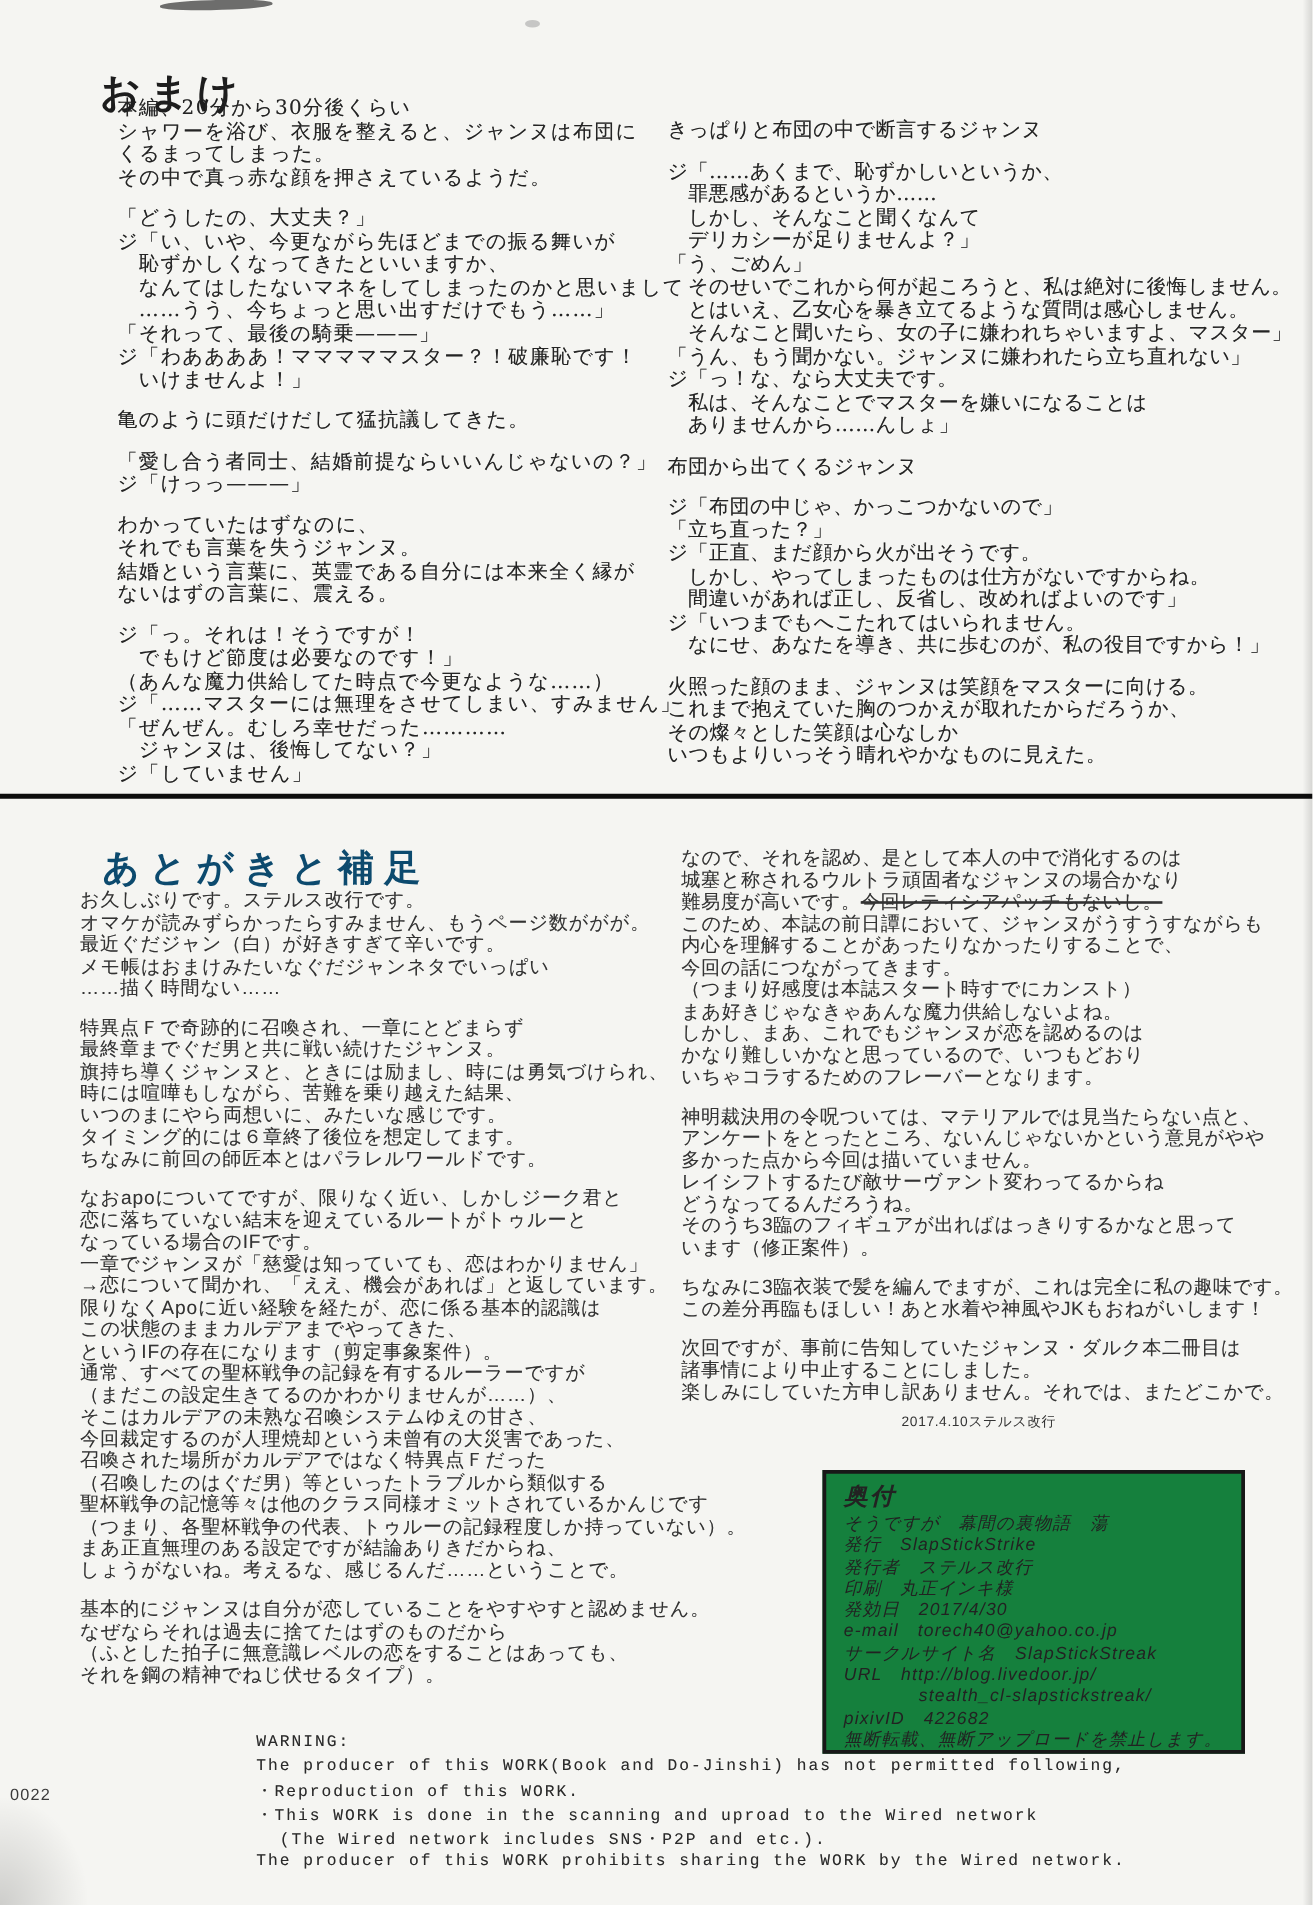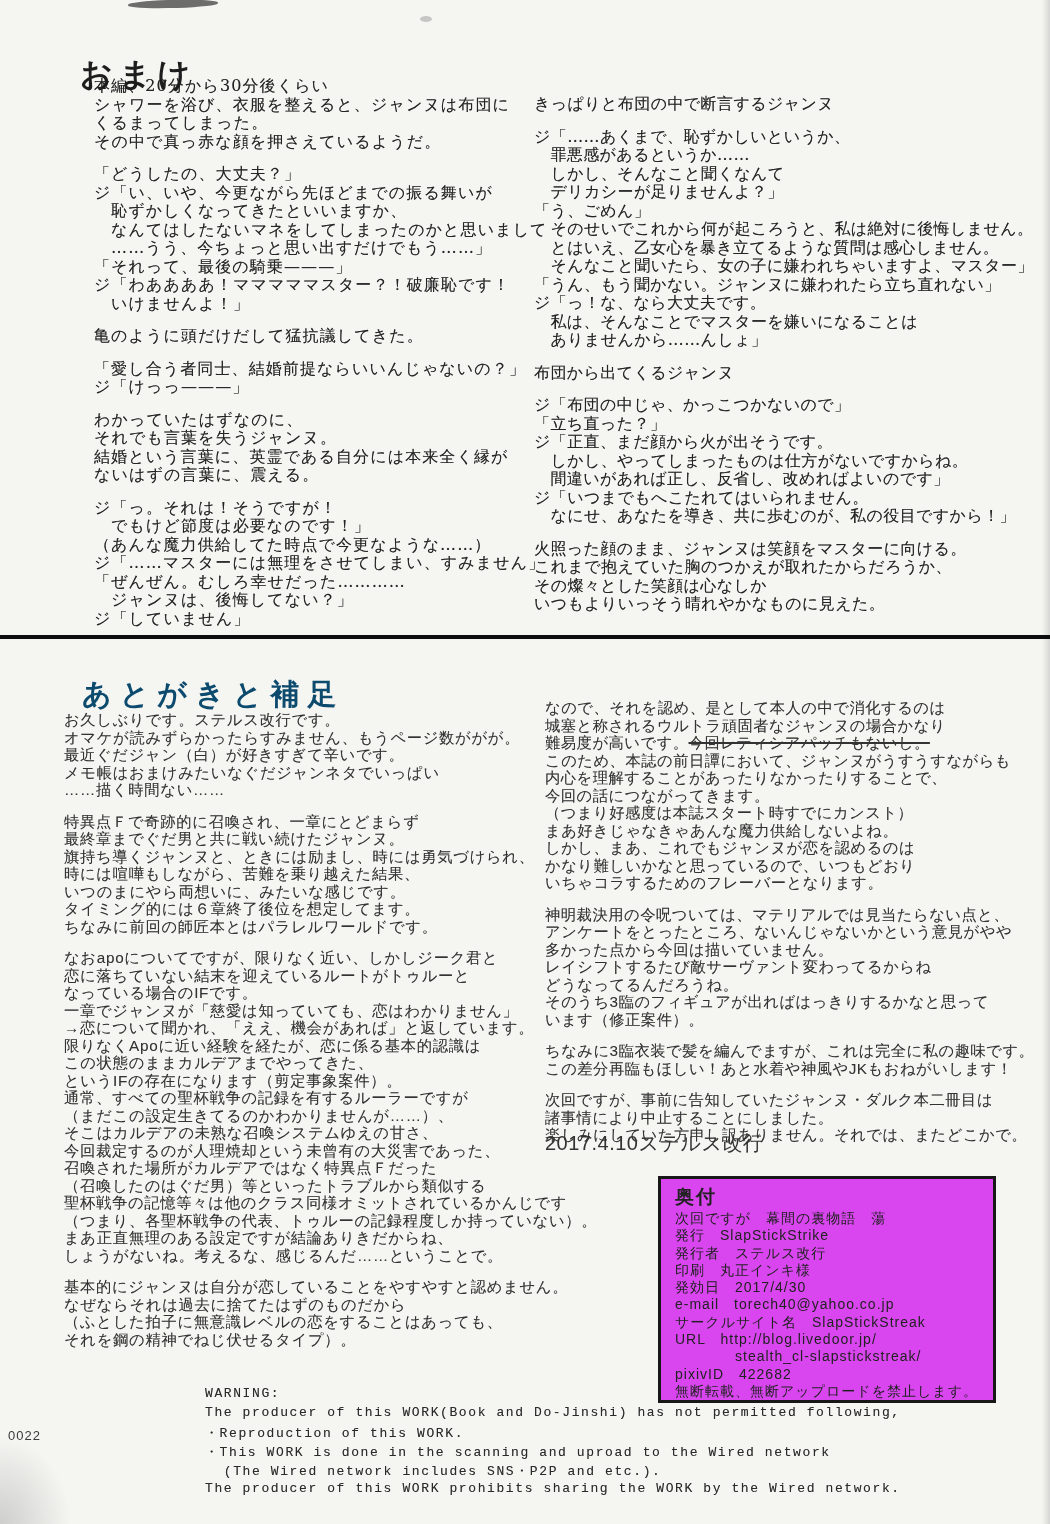--- a/index.html
+++ b/index.html
@@ -45,32 +45,32 @@
     position:absolute;left:82px;top:656px;
     font-size:29px;font-weight:700;letter-spacing:8px;color:#0c4a6e;
   }
   .after-col{
     position:absolute;color:#333;
     text-shadow:0 0 .4px rgba(0,0,0,.25);
   }
   .after-col .tline{height:17.5px;}
   .after-col .tgap{height:14px;}
   .after-left{left:64px;top:710px;width:520px;font-size:15.3px;letter-spacing:.7px;}
-  .after-right{left:545px;top:676px;width:492px;font-size:15.3px;letter-spacing:.5px;margin-top:22px;}
+  .after-right{left:545px;top:676px;width:492px;font-size:15.3px;letter-spacing:.5px;}
   .signoff{
     position:absolute;left:545px;top:1130px;width:476px;
-    text-align:left;font-size:20px;letter-spacing:.5px;color:#333;
+    text-align:center;font-size:11px;letter-spacing:.5px;color:#333;
   }
   .strike{text-decoration:line-through;text-decoration-thickness:1.5px;}
 
   
   .colophon{
     position:absolute;left:658px;top:1176px;width:338px;height:227px;
-    box-sizing:border-box;border:3px solid #181818;background:#d946ef;
-    padding:5px 12px 10px 14px;color:#222;
+    box-sizing:border-box;border:3px solid #181818;background:#15803d;
+    padding:5px 12px 10px 14px;color:#222;font-style:italic;
   }
   .colophon-heading{
     font-size:19px;font-weight:700;letter-spacing:2px;height:26px;
   }
   .colophon-lines .tline{height:17.3px;font-size:14px;letter-spacing:1px;}
 
   
   .warning{
     position:absolute;left:205px;top:1386px;
     font-family:"Liberation Mono","DejaVu Sans Mono",monospace;
@@ -249,21 +249,21 @@
         <div class="tline">次回ですが、事前に告知していたジャンヌ・ダルク本二冊目は</div>
         <div class="tline">諸事情により中止することにしました。</div>
         <div class="tline">楽しみにしていた方申し訳ありません。それでは、またどこかで。</div>
       </div>
     <div class="signoff">2017.4.10ステルス改行</div>
   </section>
 
   <div class="colophon">
     <div class="colophon-heading">奥付</div>
     <div class="colophon-lines">
-        <div class="tline">次回ですが　幕間の裏物語　蕩</div>
+        <div class="tline">そうですが　幕間の裏物語　蕩</div>
         <div class="tline">発行　SlapStickStrike</div>
         <div class="tline">発行者　ステルス改行</div>
         <div class="tline">印刷　丸正インキ様</div>
         <div class="tline">発効日　2017/4/30</div>
         <div class="tline">e-mail　torech40@yahoo.co.jp</div>
         <div class="tline">サークルサイト名　SlapStickStreak</div>
         <div class="tline">URL　http://blog.livedoor.jp/</div>
         <div class="tline">　　　　stealth_cl-slapstickstreak/</div>
         <div class="tline">pixivID　422682</div>
         <div class="tline">無断転載、無断アップロードを禁止します。</div>

